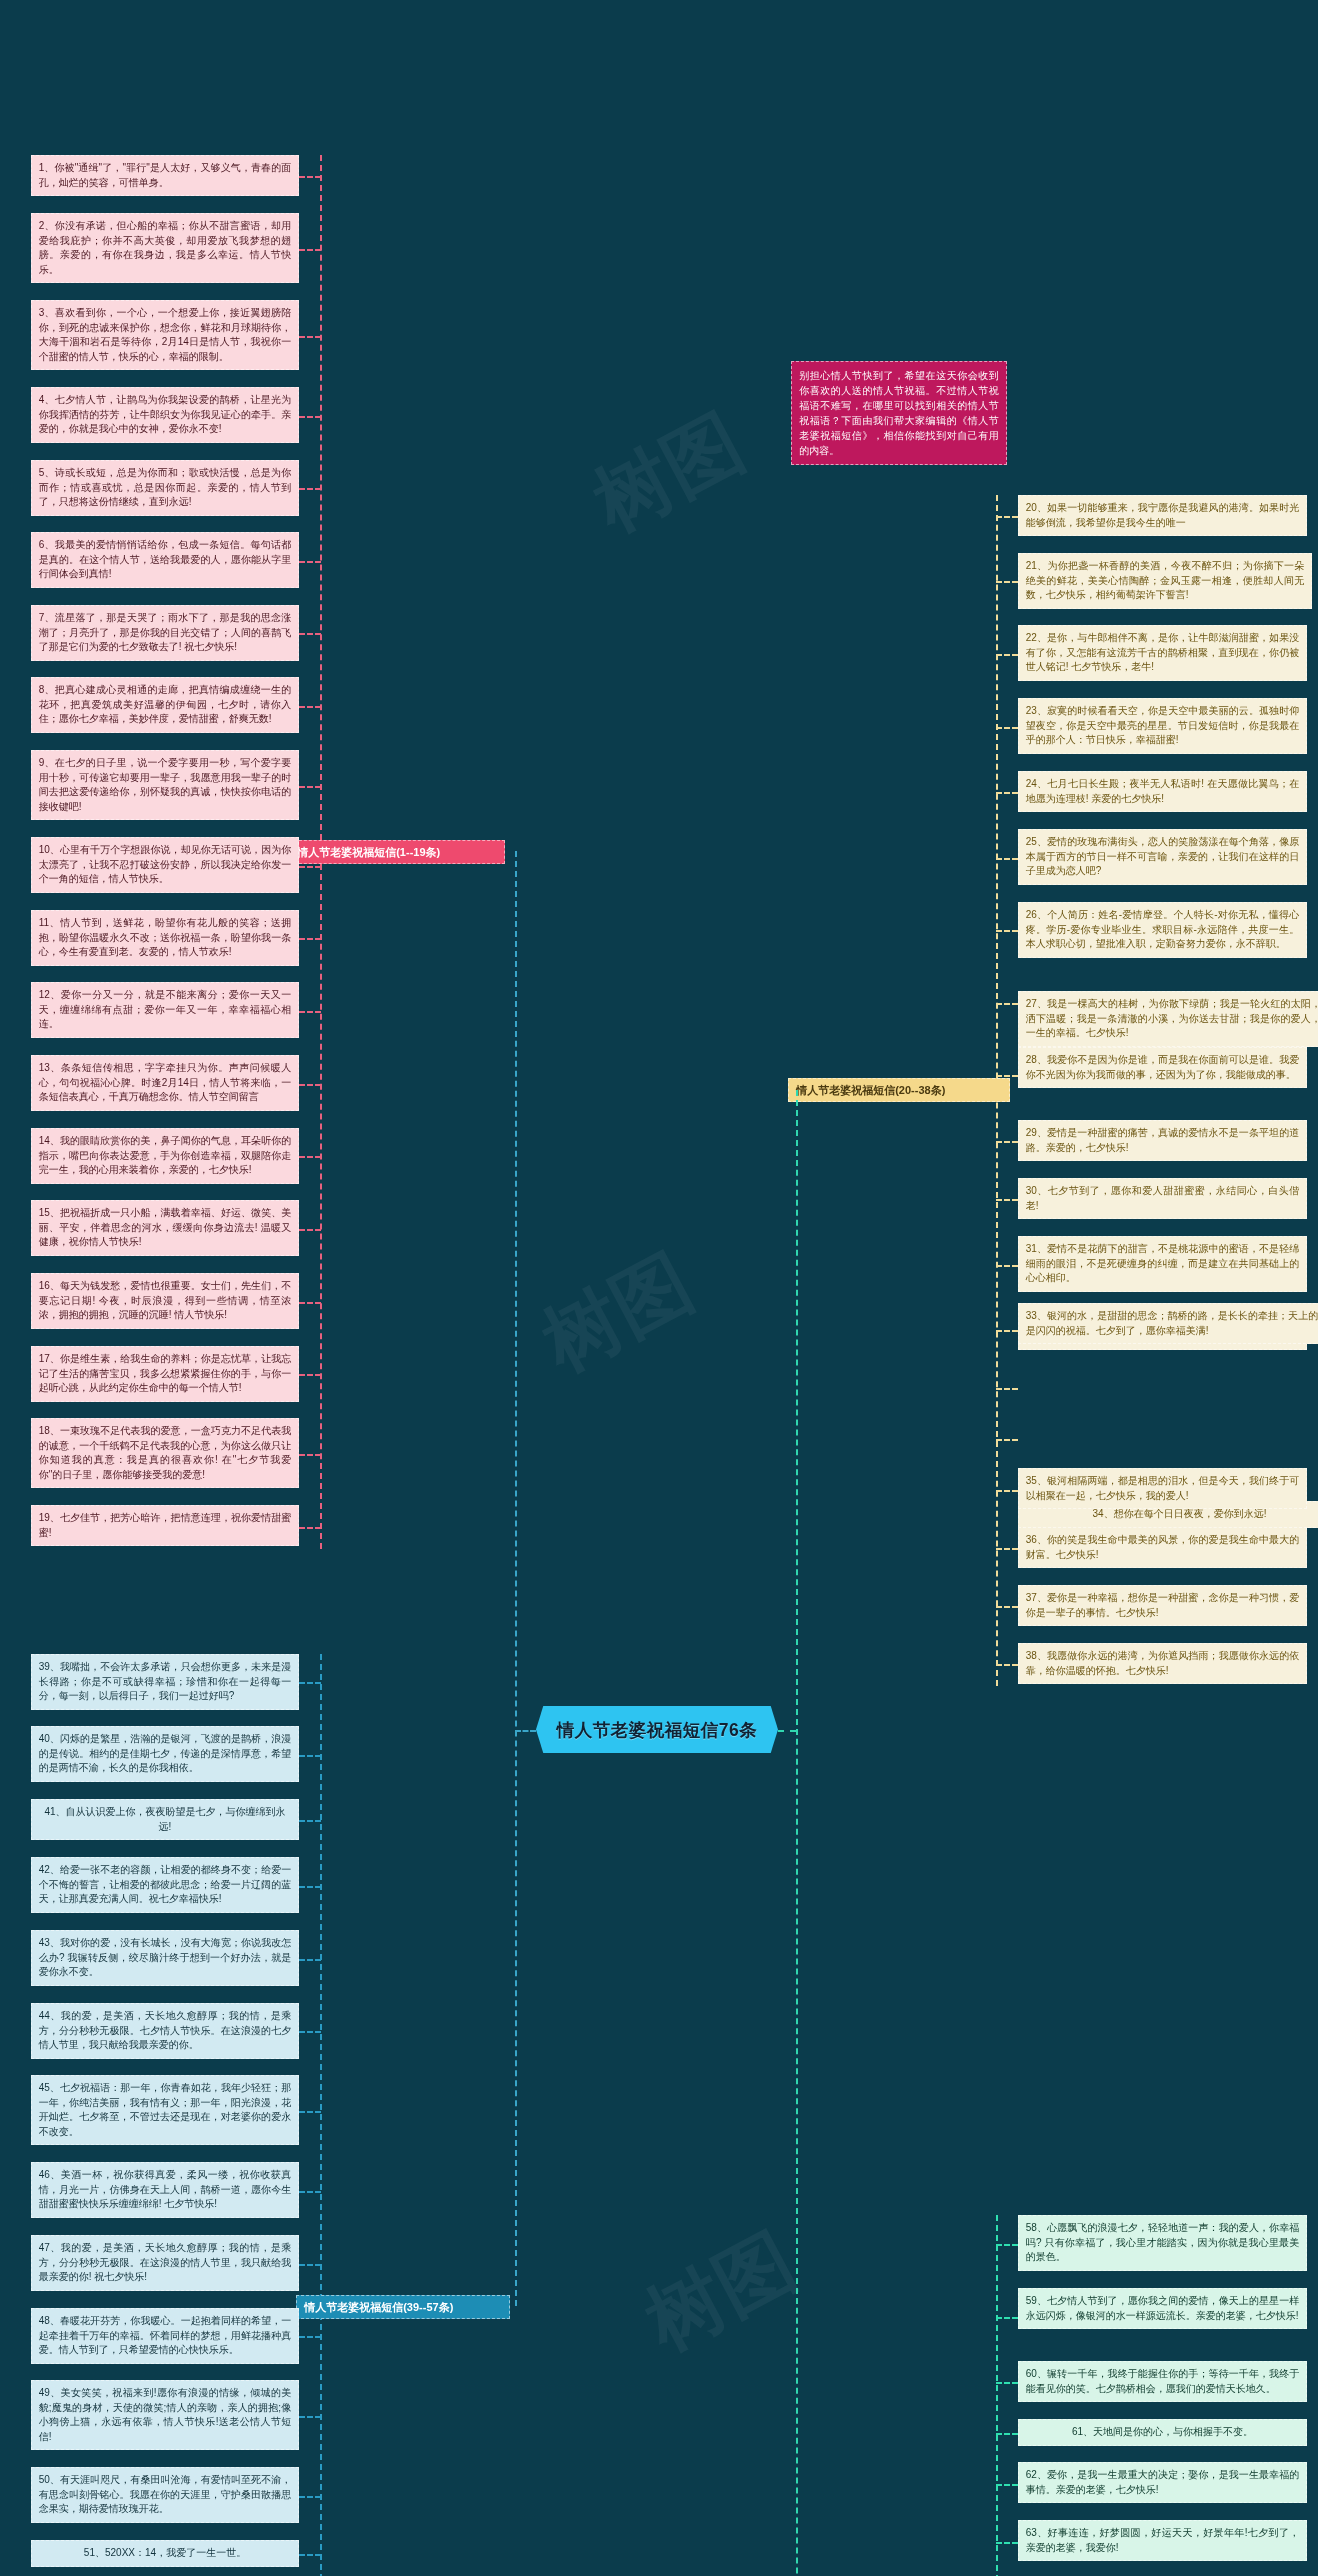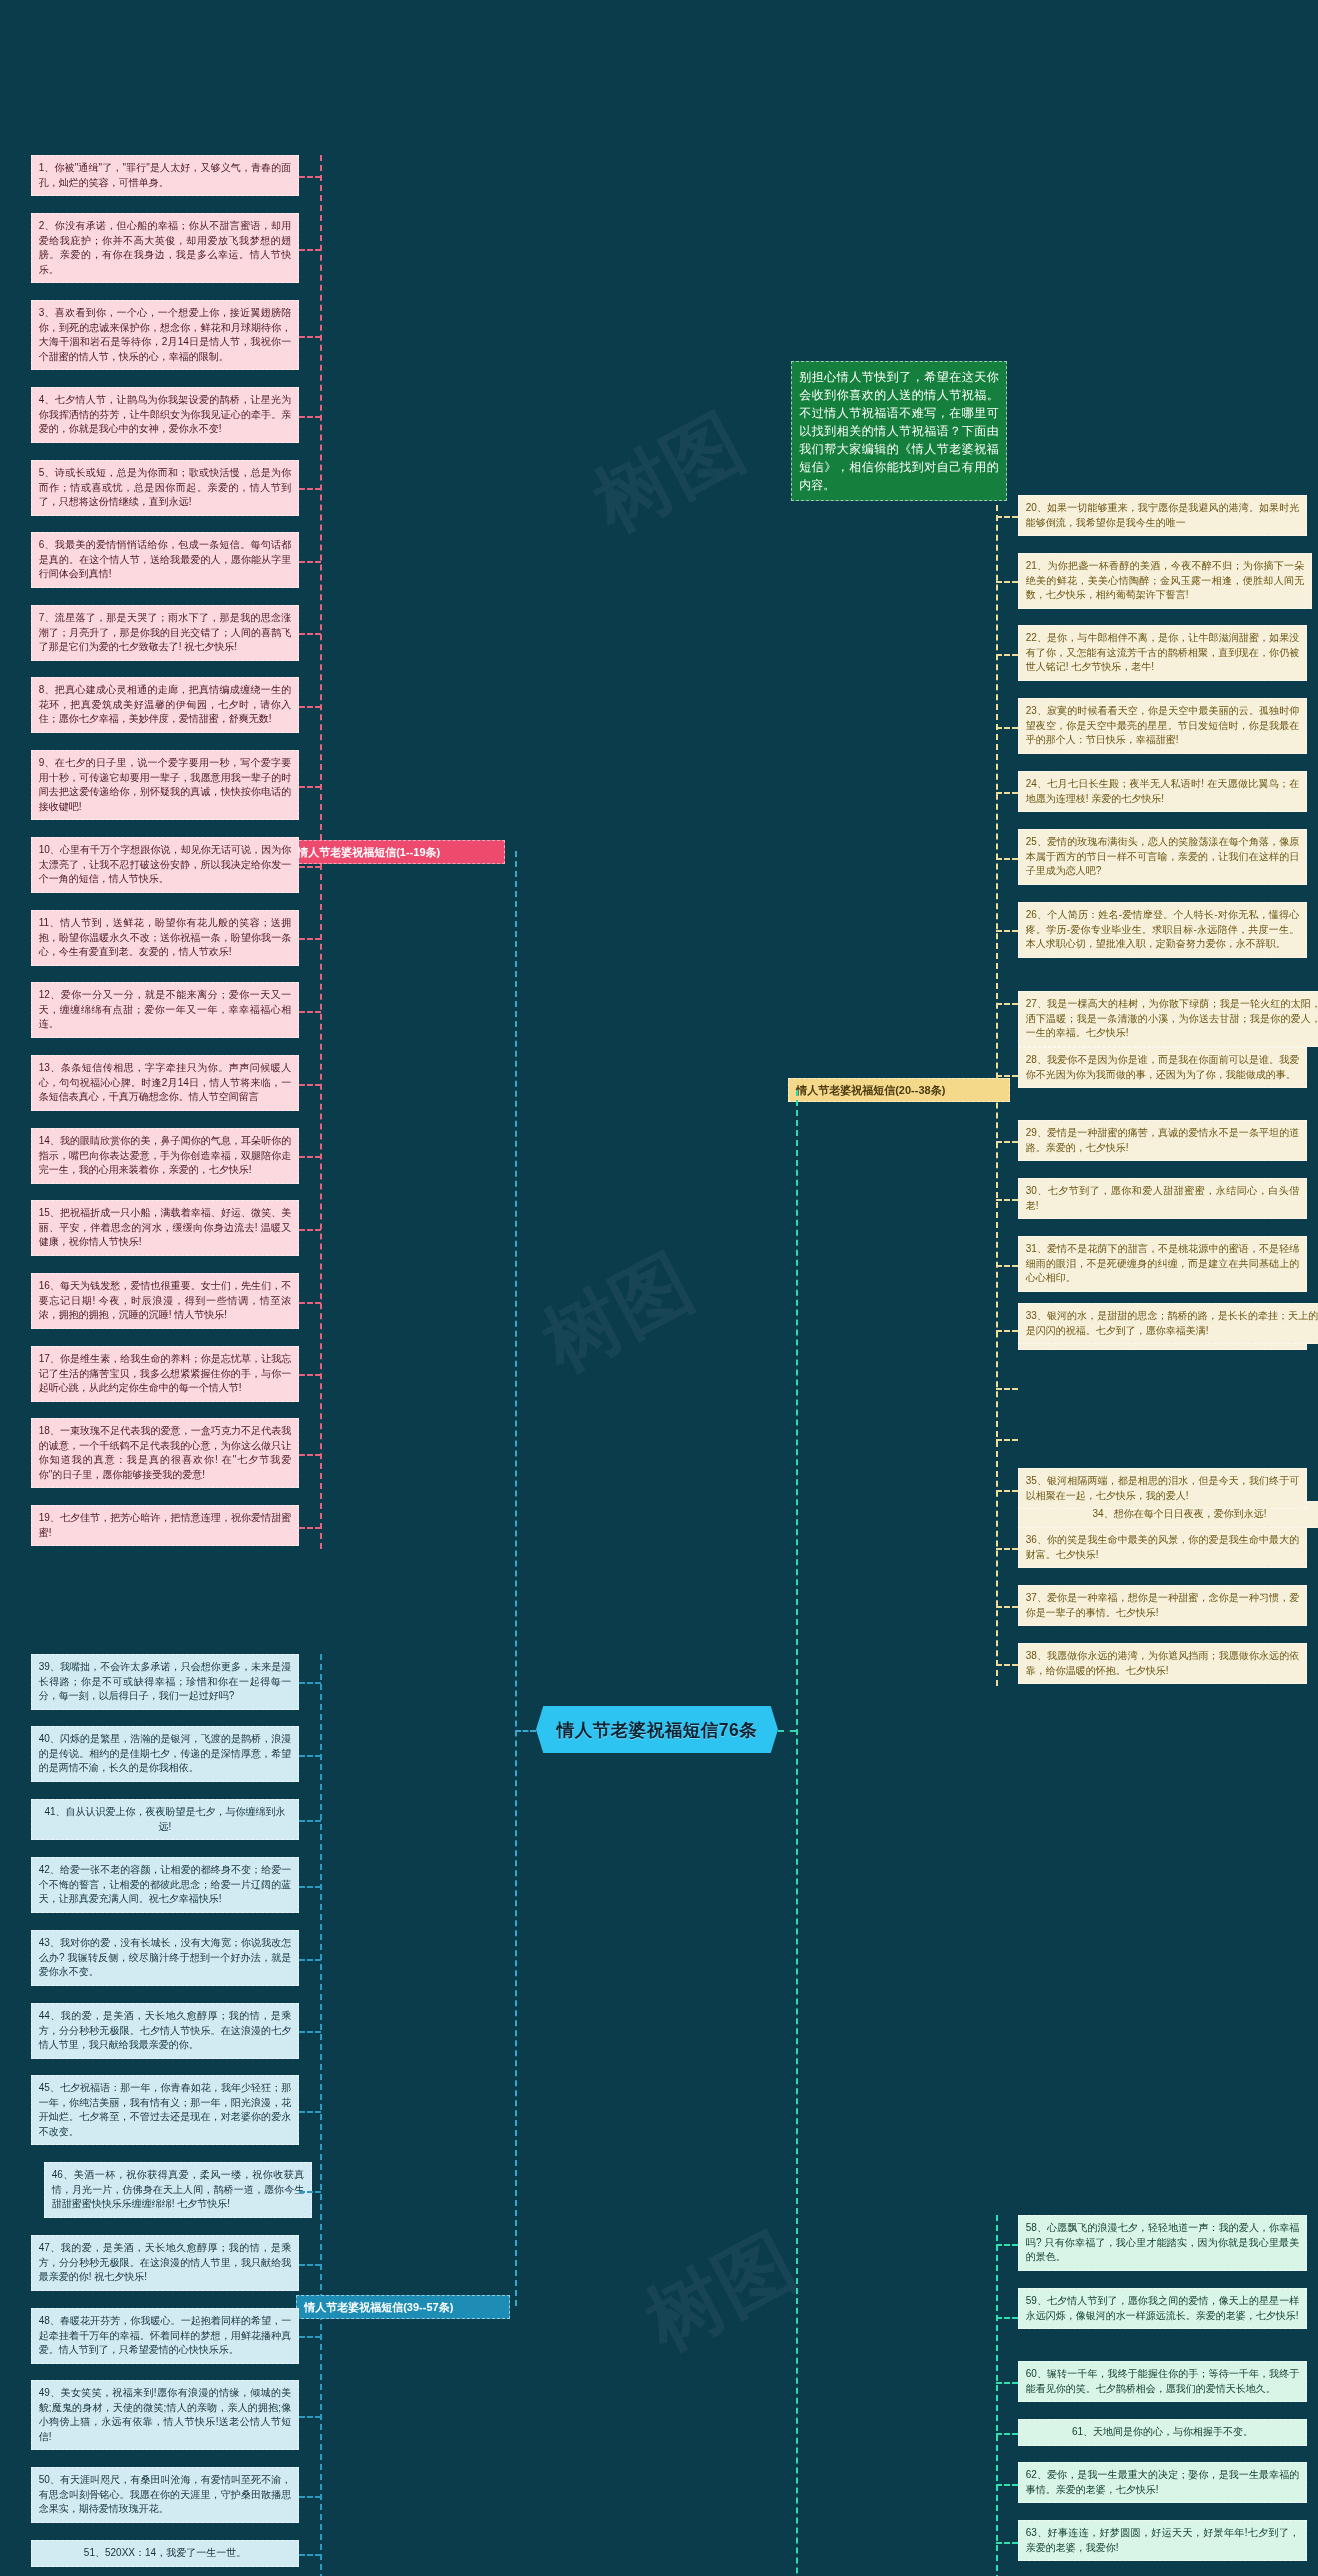--- a/index.html
+++ b/index.html
@@ -44,26 +44,26 @@
     box-sizing:border-box;
     white-space:nowrap;
   }
   .branch.b1{background:#ee4a6e;color:#ffffff;}
   .branch.b2{background:#f5d98b;color:#4a3a10;}
   .branch.b3{background:#1d8db5;color:#ffffff;}
 
   
   .intro{
     position:absolute;
-    background:#15803d;
+    background:#be185d;
     color:#fff;
     border:1.5px dashed rgba(255,255,255,.6);
     box-sizing:border-box;
     padding:6.2px 7.2px;
-    font-size:12px;
+    font-size:10px;
     line-height:1.5;
     text-align:justify;
   }
 
   
   .note{
     position:absolute;
     box-sizing:border-box;
     border:1.5px dashed rgba(255,255,255,.55);
     padding:5.2px 6.7px;
@@ -130,21 +130,21 @@
       <div class="note pink" style="left: 31px; width: 268px; top: 1346px;">17、你是维生素，给我生命的养料；你是忘忧草，让我忘记了生活的痛苦宝贝，我多么想紧紧握住你的手，与你一起听心跳，从此约定你生命中的每一个情人节!</div>
       <div class="note pink" style="left: 31px; width: 268px; top: 1418px;">18、一束玫瑰不足代表我的爱意，一盒巧克力不足代表我的诚意，一个千纸鹤不足代表我的心意，为你这么做只让你知道我的真意：我是真的很喜欢你! 在"七夕节我爱你"的日子里，愿你能够接受我的爱意!</div>
       <div class="note pink" style="left: 31px; width: 268px; top: 1505px;">19、七夕佳节，把芳心暗许，把情意连理，祝你爱情甜蜜蜜!</div>
       <div class="note lblue" style="left: 31px; width: 268px; top: 1654px;">39、我嘴拙，不会许太多承诺，只会想你更多，未来是漫长得路；你是不可或缺得幸福；珍惜和你在一起得每一分，每一刻，以后得日子，我们一起过好吗?</div>
       <div class="note lblue" style="left: 31px; width: 268px; top: 1726px;">40、闪烁的是繁星，浩瀚的是银河，飞渡的是鹊桥，浪漫的是传说。相约的是佳期七夕，传递的是深情厚意，希望的是两情不渝，长久的是你我相依。</div>
       <div class="note lblue center" style="left: 31px; width: 268px; top: 1799px;">41、自从认识爱上你，夜夜盼望是七夕，与你缠绵到永远!</div>
       <div class="note lblue" style="left: 31px; width: 268px; top: 1857px;">42、给爱一张不老的容颜，让相爱的都终身不变；给爱一个不悔的誓言，让相爱的都彼此思念；给爱一片辽阔的蓝天，让那真爱充满人间。祝七夕幸福快乐!</div>
       <div class="note lblue" style="left: 31px; width: 268px; top: 1930px;">43、我对你的爱，没有长城长，没有大海宽；你说我改怎么办? 我辗转反侧，绞尽脑汁终于想到一个好办法，就是爱你永不变。</div>
       <div class="note lblue" style="left: 31px; width: 268px; top: 2003px;">44、我的爱，是美酒，天长地久愈醇厚；我的情，是乘方，分分秒秒无极限。七夕情人节快乐。在这浪漫的七夕情人节里，我只献给我最亲爱的你。</div>
       <div class="note lblue" style="left: 31px; width: 268px; top: 2075px;">45、七夕祝福语：那一年，你青春如花，我年少轻狂；那一年，你纯洁美丽，我有情有义；那一年，阳光浪漫，花开灿烂。七夕将至，不管过去还是现在，对老婆你的爱永不改变。</div>
-      <div class="note lblue" style="left: 44px; width: 268px; top: 2162px;">46、美酒一杯，祝你获得真爱，柔风一缕，祝你收获真情，月光一片，仿佛身在天上人间，鹊桥一道，愿你今生甜甜蜜蜜快快乐乐缠缠绵绵! 七夕节快乐!</div>
+      <div class="note lblue" style="left: 31px; width: 268px; top: 2162px;">46、美酒一杯，祝你获得真爱，柔风一缕，祝你收获真情，月光一片，仿佛身在天上人间，鹊桥一道，愿你今生甜甜蜜蜜快快乐乐缠缠绵绵! 七夕节快乐!</div>
       <div class="note lblue" style="left: 31px; width: 268px; top: 2235px;">47、我的爱，是美酒，天长地久愈醇厚；我的情，是乘方，分分秒秒无极限。在这浪漫的情人节里，我只献给我最亲爱的你! 祝七夕快乐!</div>
       <div class="note lblue" style="left: 31px; width: 268px; top: 2308px;">48、春暖花开芬芳，你我暖心。一起抱着同样的希望，一起牵挂着千万年的幸福。怀着同样的梦想，用鲜花播种真爱。情人节到了，只希望爱情的心快快乐乐。</div>
       <div class="note lblue" style="left: 31px; width: 268px; top: 2380px;">49、美女笑笑，祝福来到!愿你有浪漫的情缘，倾城的美貌;魔鬼的身材，天使的微笑;情人的亲吻，亲人的拥抱;像小狗傍上猫，永远有依靠，情人节快乐!送老公情人节短信!</div>
       <div class="note lblue" style="left: 31px; width: 268px; top: 2467px;">50、有天涯叫咫尺，有桑田叫沧海，有爱情叫至死不渝，有思念叫刻骨铭心。我愿在你的天涯里，守护桑田散播思念果实，期待爱情玫瑰开花。</div>
       <div class="note lblue center" style="left: 31px; width: 268px; top: 2540px;">51、520XX：14，我爱了一生一世。</div>
       <div class="note cream" style="left: 1018px; width: 289px; top: 495px;">20、如果一切能够重来，我宁愿你是我避风的港湾。如果时光能够倒流，我希望你是我今生的唯一</div>
       <div class="note cream" style="left: 1018px; width: 294px; top: 553px;">21、为你把盏一杯香醇的美酒，今夜不醉不归；为你摘下一朵绝美的鲜花，美美心情陶醉；金风玉露一相逢，便胜却人间无数，七夕快乐，相约葡萄架许下誓言!</div>
       <div class="note cream" style="left: 1018px; width: 289px; top: 625px;">22、是你，与牛郎相伴不离，是你，让牛郎滋润甜蜜，如果没有了你，又怎能有这流芳千古的鹊桥相聚，直到现在，你仍被世人铭记! 七夕节快乐，老牛!</div>
       <div class="note cream" style="left: 1018px; width: 289px; top: 698px;">23、寂寞的时候看看天空，你是天空中最美丽的云。孤独时仰望夜空，你是天空中最亮的星星。节日发短信时，你是我最在乎的那个人：节日快乐，幸福甜蜜!</div>
       <div class="note cream" style="left: 1018px; width: 289px; top: 771px;">24、七月七日长生殿；夜半无人私语时! 在天愿做比翼鸟；在地愿为连理枝! 亲爱的七夕快乐!</div>

